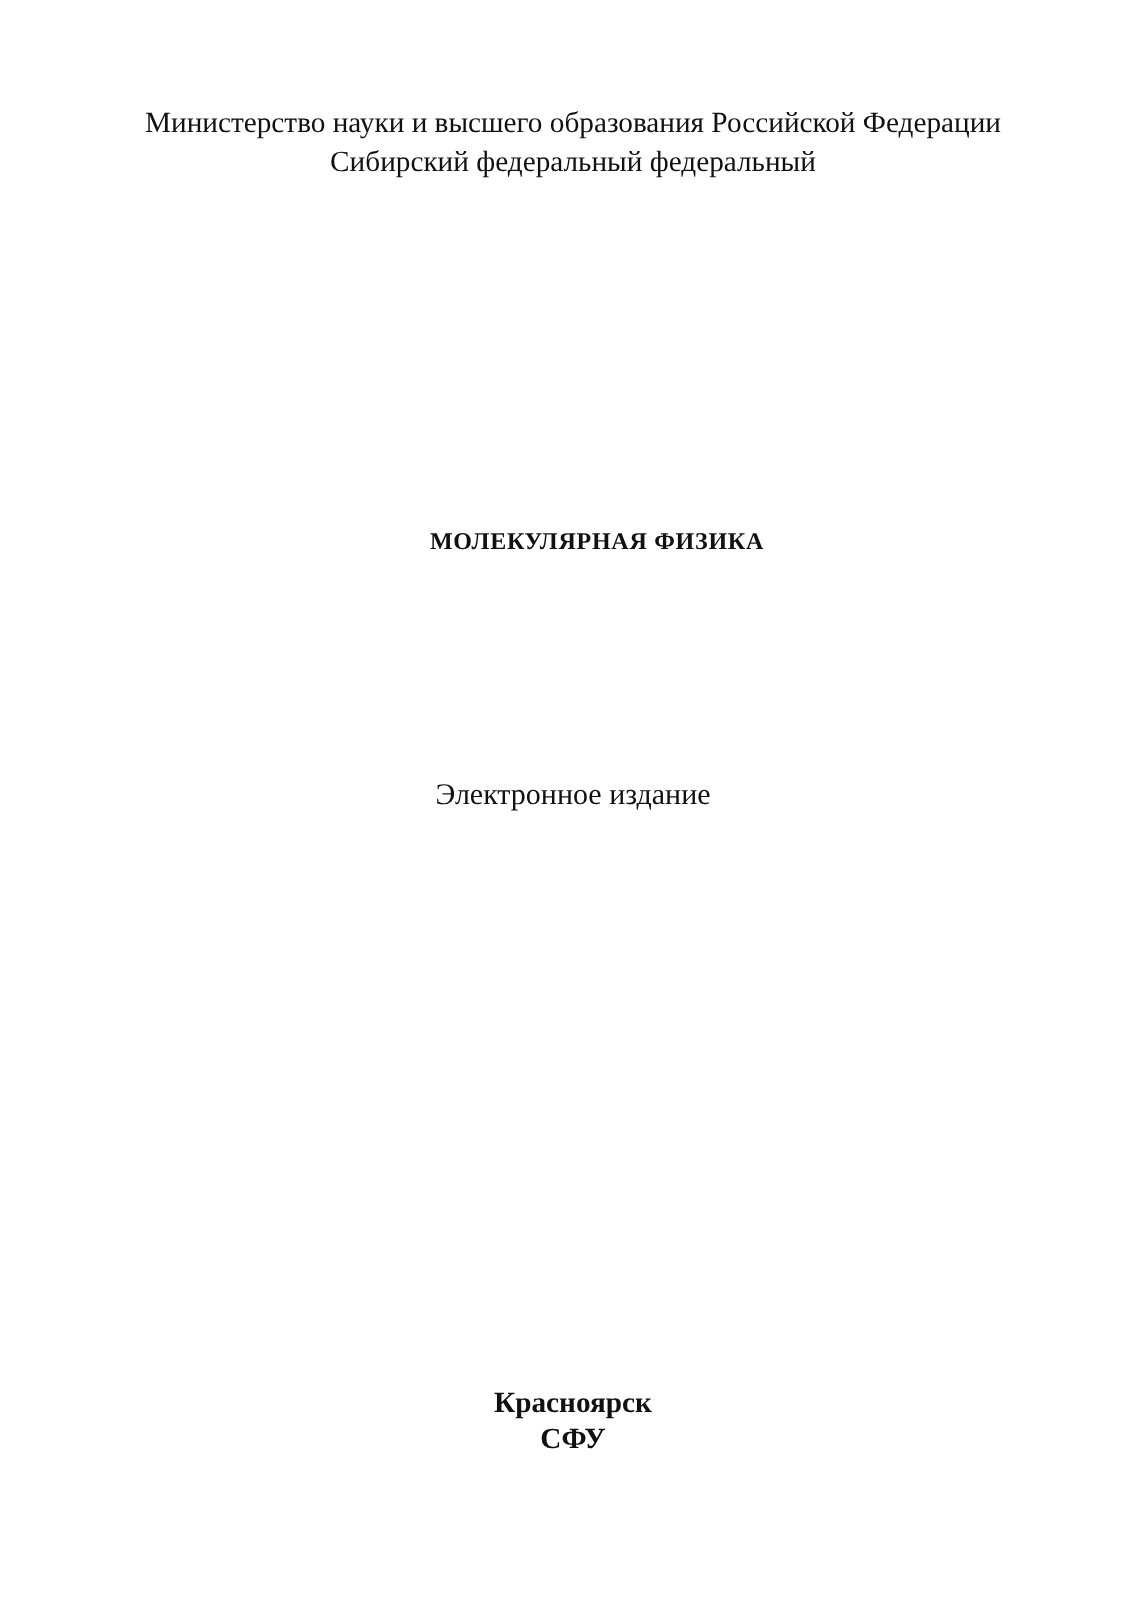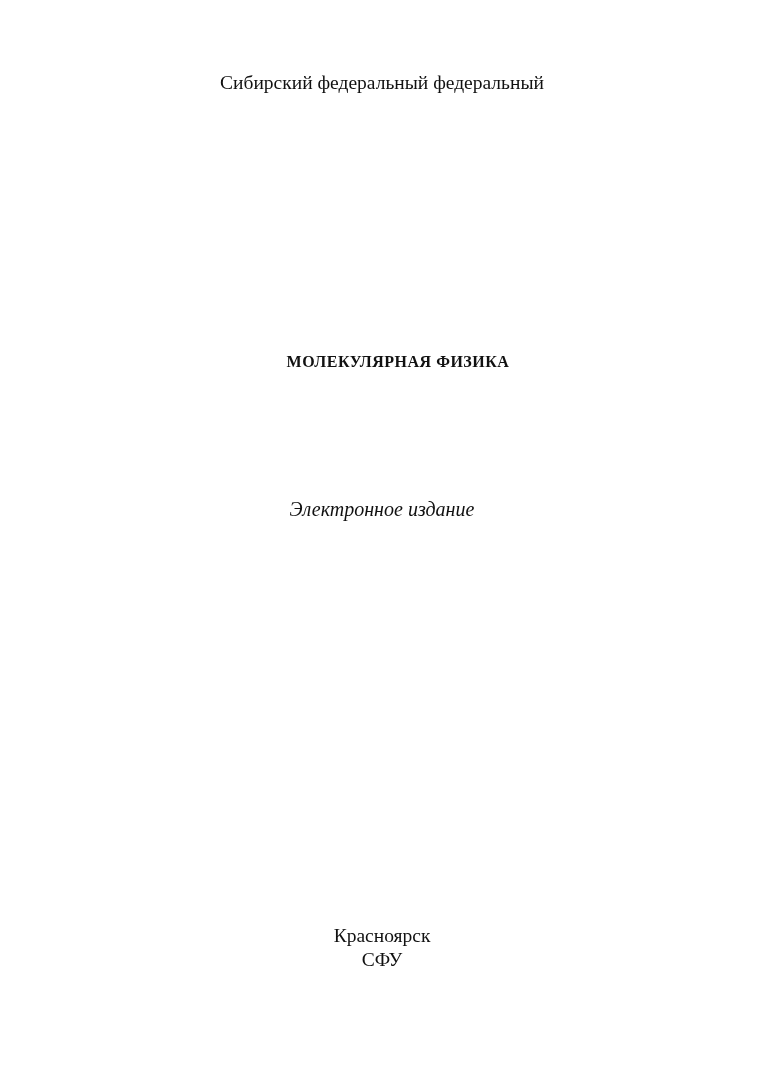--- a/index.html
+++ b/index.html
@@ -41,39 +41,39 @@
     line-height: 28px;
     margin: 16px;
   }
   .doc-subtitle {
     top: 393px;
     font-size: 20px;
     font-weight: 400;
     line-height: 24px;
   }
   .doc-edition {
-    top: 497px;
+    top: 518px;
     font-size: 20px;
-    font-style: italic;
     font-weight: 400;
     line-height: 24px;
   }
   .imprint-block {
     top: 924px;
     font-size: 19.5px;
     line-height: 23.5px;
-    font-weight: 400;
+    font-weight: 700;
   }
 </style>
 </head>
 <body>
 
 <div class="page">
 
   <div class="centered-block ministry-block">
+    <div>Министерство науки и высшего образования Российской Федерации</div>
     <div>Сибирский федеральный федеральный</div>
   </div>
 
   <h1 class="centered-block doc-title">МОЛЕКУЛЯРНАЯ ФИЗИКА</h1>
 
 
   <div class="centered-block doc-edition">Электронное издание</div>
 
   <div class="centered-block imprint-block">
     <div>Красноярск</div>

